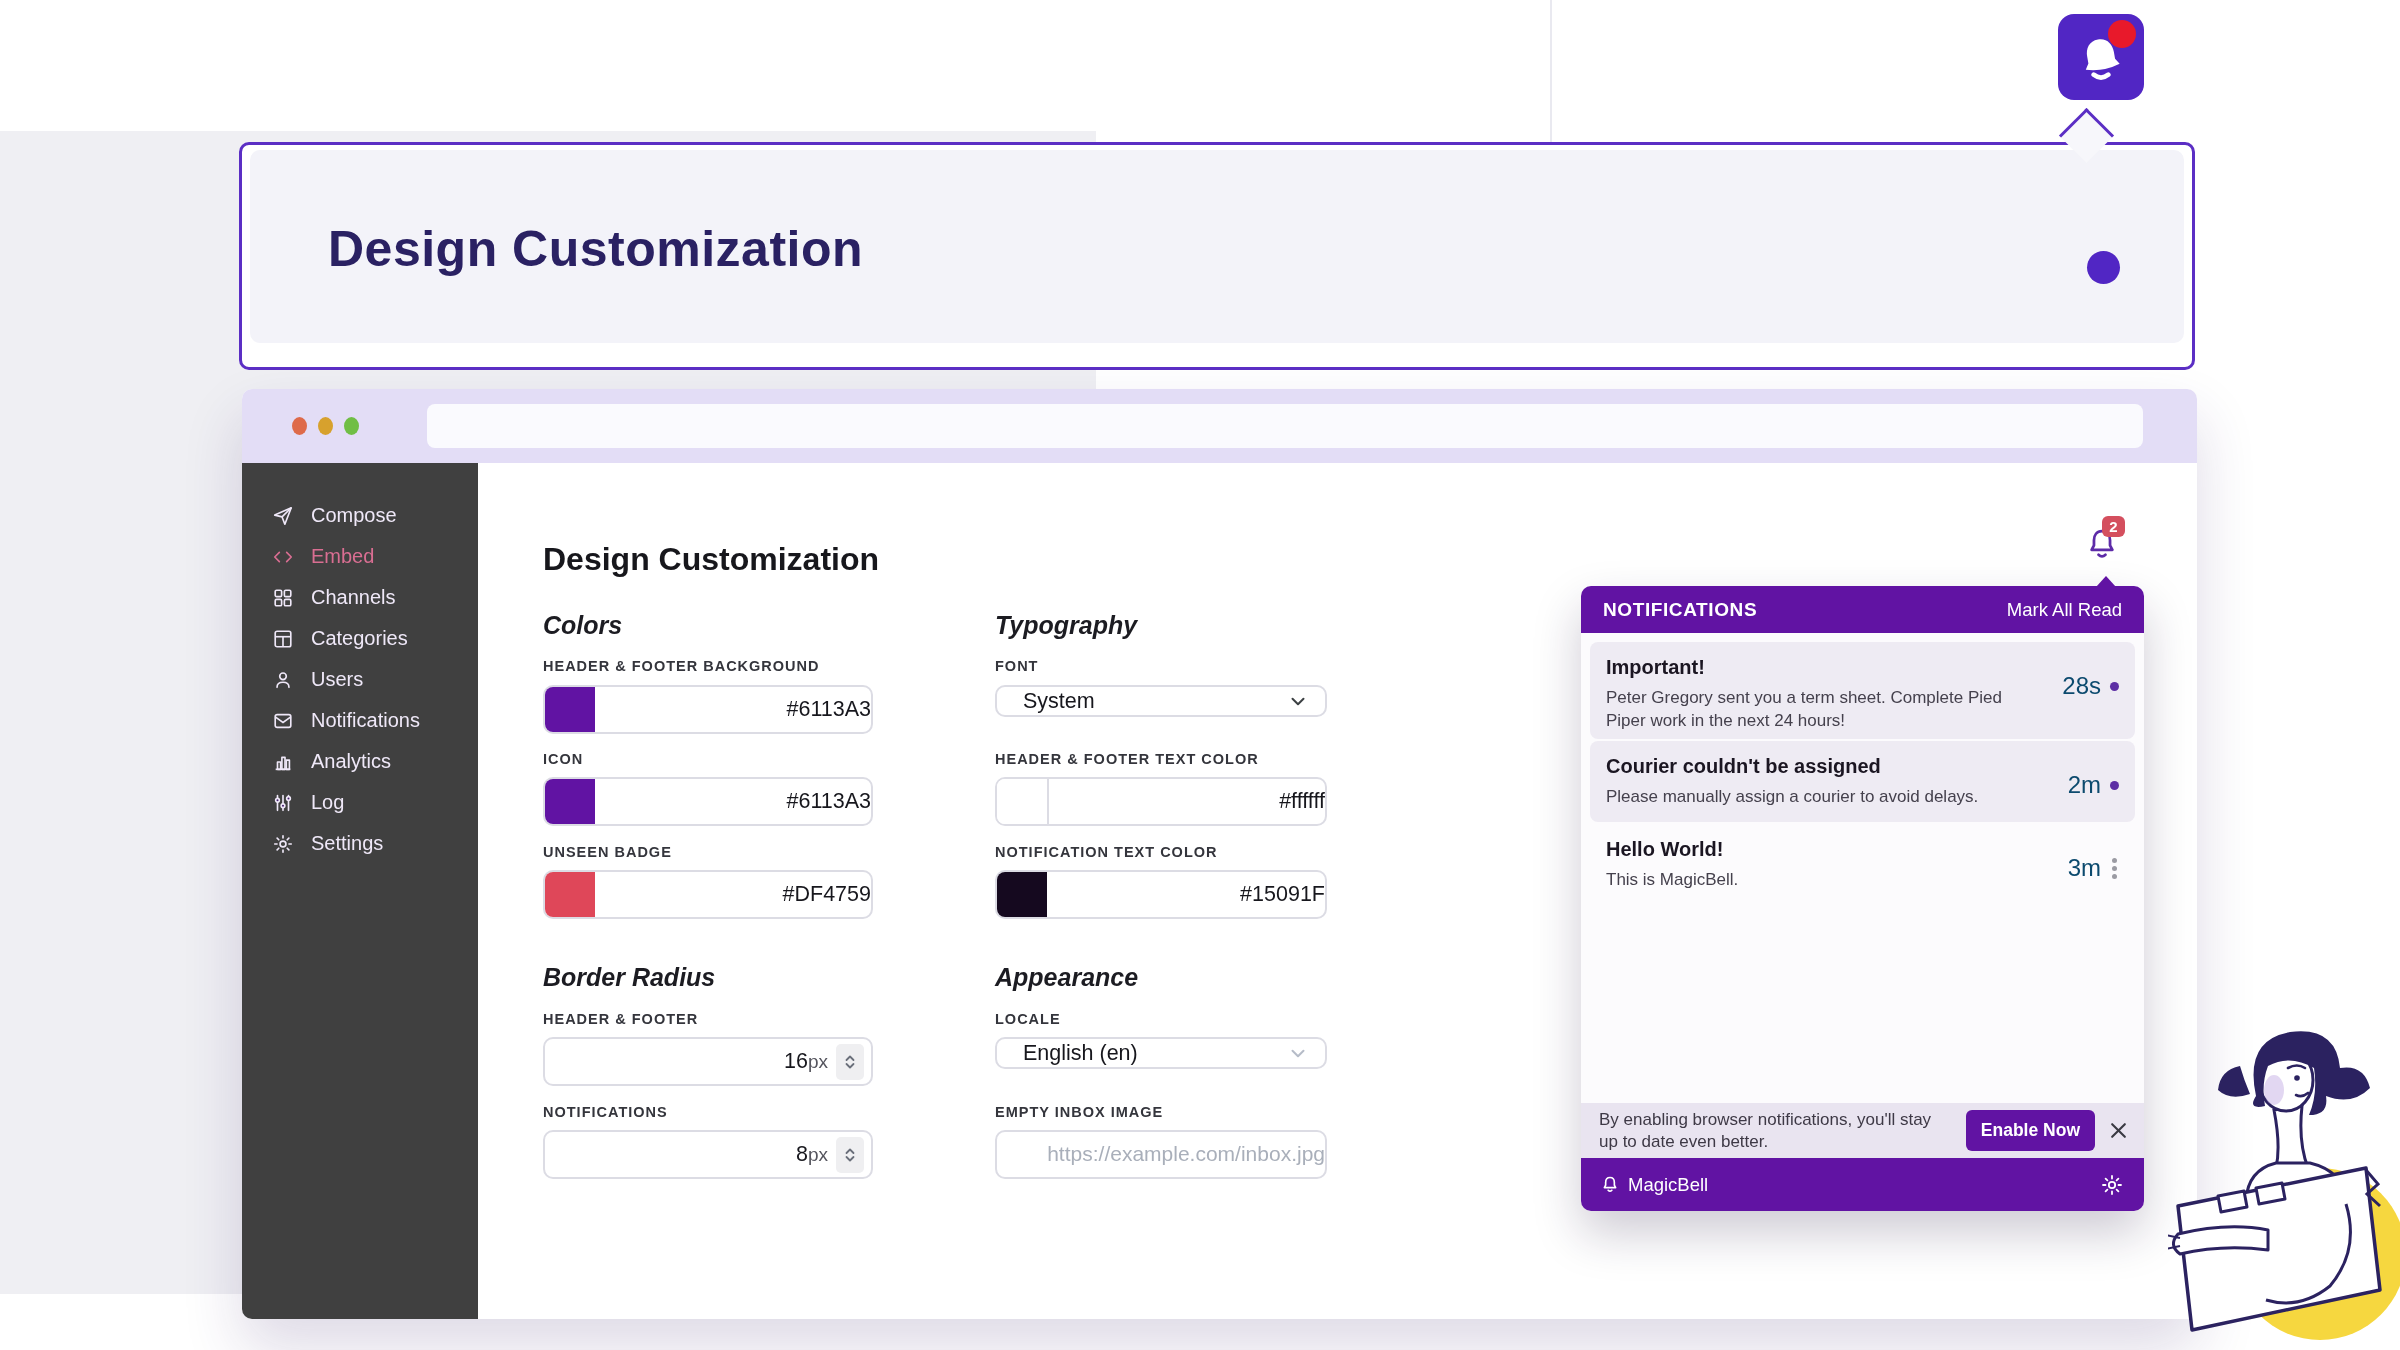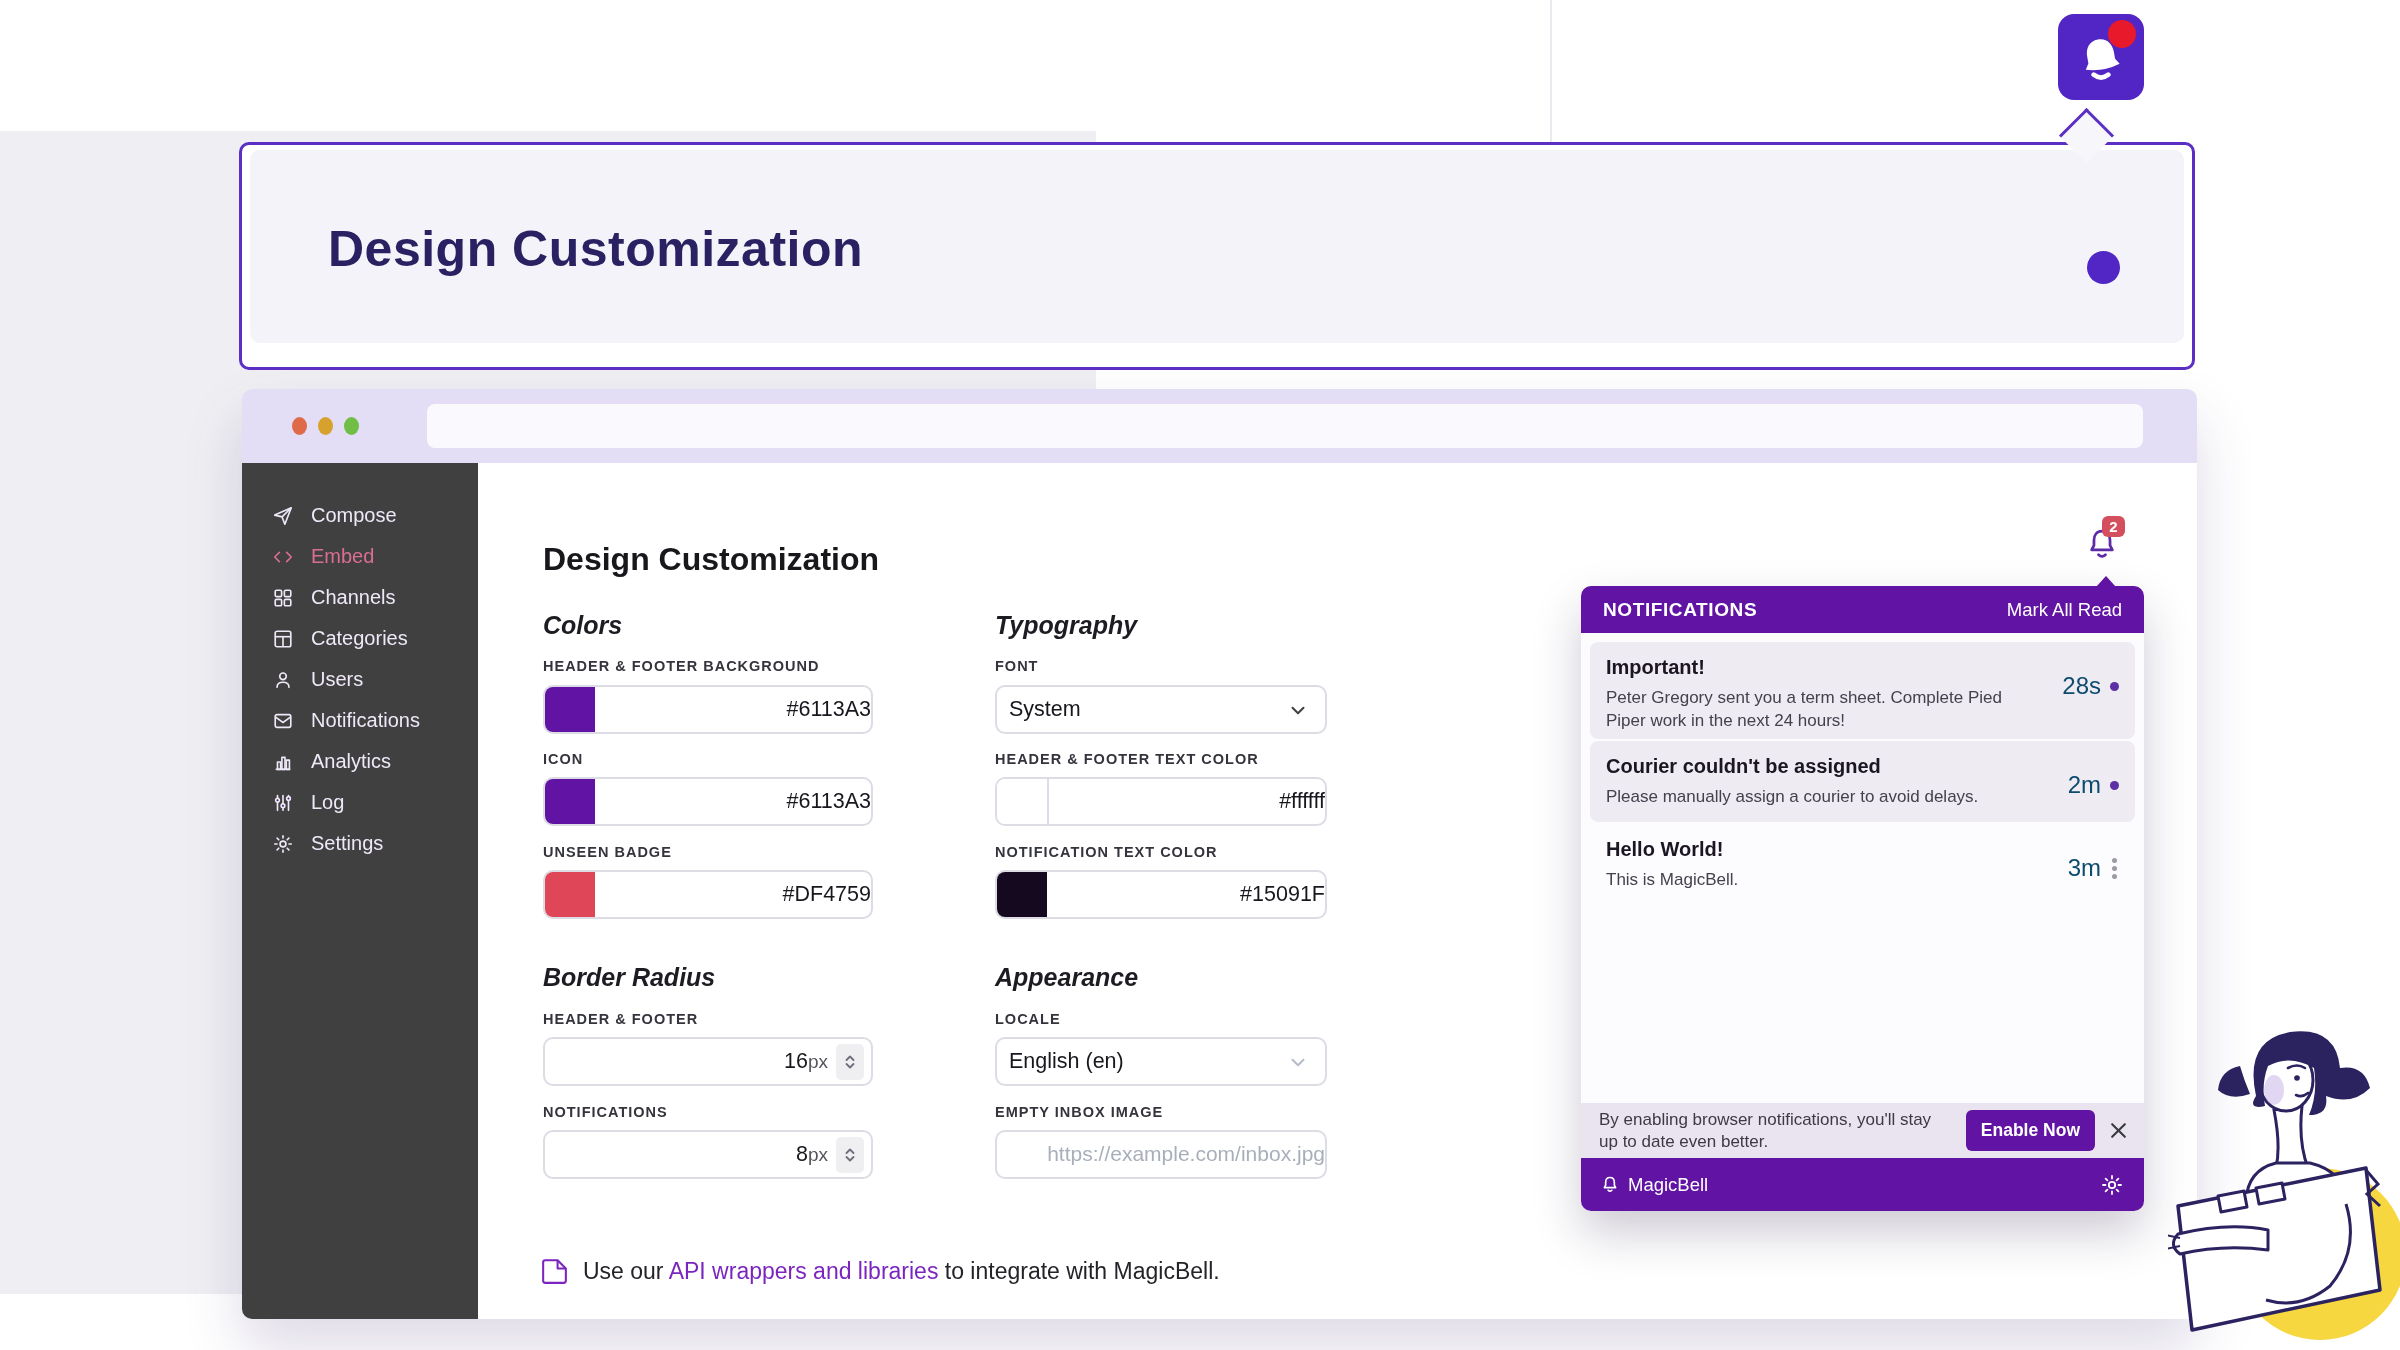--- a/index.html
+++ b/index.html
@@ -50,23 +50,23 @@
   .field{position:absolute;height:49px;border:2px solid #DCDCE4;border-radius:10px;background:#fff;
          box-sizing:border-box;display:flex;align-items:center;overflow:hidden;}
   .swatch{width:50px;height:100%;flex:none;}
   .swatch.bordered{border-right:2px solid #DCDCE4;}
   .field input{border:none;outline:none;background:transparent;font-family:inherit;
                font-size:21.5px;color:#17171D;padding:0 0 0 18px;flex:1;min-width:0;text-align:right;}
   .field input::placeholder{color:#A9AFBA;font-size:21px;}
   .unit{font-size:19px;color:#55555E;margin-right:8px;}
   .stepper{width:28px;height:36px;background:#EFEFF1;border-radius:5px;margin-right:7px;flex:none;
            display:flex;align-items:center;justify-content:center;cursor:pointer;}
-  .selectbox{position:absolute;height:49px;border:2px solid #DCDCE4;border-radius:10px;background:#fff;
+  .selectbox{position:absolute;height:32px;border:2px solid #DCDCE4;border-radius:10px;background:#fff;
              box-sizing:border-box;display:flex;align-items:center;justify-content:space-between;
-             padding:0 16px 0 12px;font-size:21.5px;color:#17171D;cursor:pointer;}
+             padding:0 16px 0 26px;font-size:21.5px;color:#17171D;cursor:pointer;}
   .api-note{position:absolute;left:60px;top:792px;display:flex;align-items:center;gap:12px;
             font-size:23px;color:#232329;}
   .api-note a{color:#7A25BF;text-decoration:none;cursor:pointer;}
 
   
   .panel-caret{position:absolute;left:2096px;top:576px;width:20px;height:11px;background:#6113A3;z-index:8;
                clip-path:polygon(50% 0,0 100%,100% 100%);}
   .panel{position:absolute;left:1581px;top:586px;width:563px;height:625px;border-radius:10px;background:#FCFBFD;
          box-shadow:0 22px 48px rgba(30,20,60,.22);overflow:hidden;z-index:7;}
   .p-header{height:47px;background:#6113A3;display:flex;align-items:center;justify-content:space-between;
@@ -286,27 +286,20 @@
         <span>English (en)</span>
         <svg width="22" height="22" viewBox="0 0 24 24" fill="none" stroke="#B6BCC8" stroke-width="2.2" stroke-linecap="round" stroke-linejoin="round">
             <path d="M6 9.5 L12 15.5 L18 9.5"></path>
           </svg>
       </div>
       <div class="flabel" style="left:517px;top:641px;">EMPTY INBOX IMAGE</div>
       <div class="field" style="left:517px;top:667px;width:332px;">
         <input placeholder="https://example.com/inbox.jpg" style="">
       </div>
 
-      <div class="api-note">
-        <svg width="33" height="33" viewBox="0 0 32 32" fill="none" stroke="#7A25BF" stroke-width="2" stroke-linejoin="round">
-            <path d="M5 7 Q5 5 7 5 H19 L27 13 V25 Q27 27 25 27 H7 Q5 27 5 25 Z"></path>
-            <path d="M19 5 V13 H27"></path>
-          </svg>
-        <span><span>Use our </span><a>API wrappers and libraries</a><span> to integrate with MagicBell.</span></span>
-      </div>
     </div>
   </div>
 
   <div class="mini-bell">
     <svg width="34" height="36" viewBox="0 0 24 26" fill="none" stroke="#5D2BA8" stroke-width="2" stroke-linecap="round" stroke-linejoin="round">
       <path d="M12 3 C8.2 3 6.2 6 6.2 9.6 L6.2 13.2 L4.5 16.5 H19.5 L17.8 13.2 L17.8 9.6 C17.8 6 15.8 3 12 3 Z"></path>
       <path d="M9.5 20 Q12 22.5 14.5 20"></path>
     </svg>
   </div>
   <div class="mini-badge">2</div>

